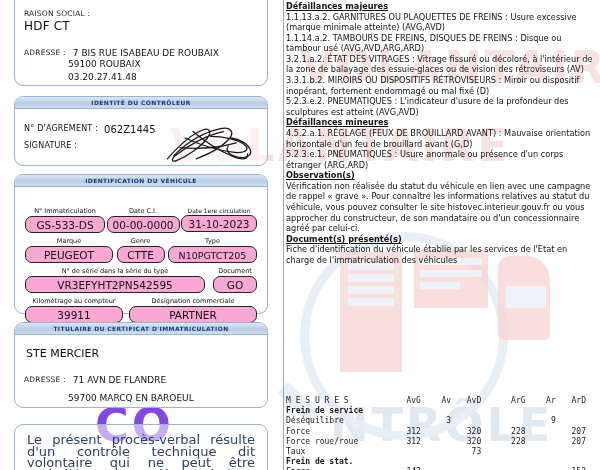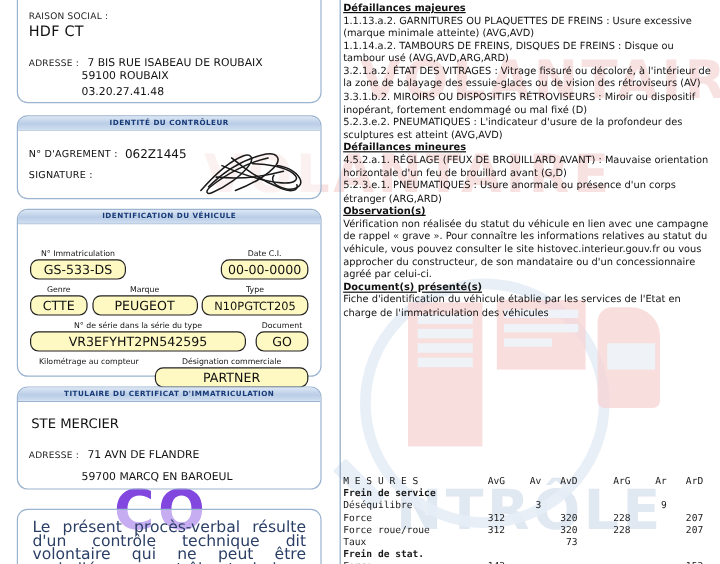--- a/index.html
+++ b/index.html
@@ -77,21 +77,21 @@
   #card-ctrl{top:96px;height:70px;}
   .ctrl-line{display:flex;align-items:flex-start;gap:6px;margin-top:3px;}
   .ctrl-lbl{font-size:8px;color:#111;letter-spacing:.2px;}
   .ctrl-val{font-size:10px;color:#111;}
   #signature{position:absolute;right:10px;top:14px;width:96px;height:46px;}
   
   #card-veh{top:174px;height:140px;}
   .fld{display:inline-block;text-align:center;vertical-align:top;}
   .fld-lbl{font-size:6.5px;color:#111;white-space:nowrap;margin-bottom:1px;}
   .fld-box{
-    border:1px solid #222;border-radius:7px;background:#fef9c3;
+    border:1px solid #222;border-radius:7px;background:#f9a8d4;
     font-size:10.5px;color:#111;text-align:center;
     padding:2px 2px;box-sizing:border-box;height:17px;line-height:13px;
     white-space:nowrap;overflow:hidden;
   }
   .veh-row{display:flex;justify-content:space-between;margin-bottom:4px;}
   
   #card-holder{top:322px;height:86px;}
   .holder-name{font-size:11px;color:#111;margin:3px 0 6px 2px;}
   
   #card-note{top:424px;height:60px;}
@@ -195,30 +195,34 @@
 
         <div class="veh-row">
           <div class="fld" style="width:80px;">
             <div class="fld-lbl">N° Immatriculation</div>
             <div class="fld-box">GS-533-DS</div>
           </div>
           <div class="fld" style="width:73px;">
             <div class="fld-lbl">Date C.I.</div>
             <div class="fld-box">00-00-0000</div>
           </div>
+          <div class="fld" style="width:76px;">
+            <div class="fld-lbl" style="font-size:6px;">Date 1ere circulation</div>
+            <div class="fld-box">31-10-2023</div>
+          </div>
         </div>
 
         <div class="veh-row">
+          <div class="fld" style="width:88px;">
+            <div class="fld-lbl">Marque</div>
+            <div class="fld-box">PEUGEOT</div>
+          </div>
           <div class="fld" style="width:48px;">
             <div class="fld-lbl">Genre</div>
             <div class="fld-box">CTTE</div>
-          </div>
-          <div class="fld" style="width:88px;">
-            <div class="fld-lbl">Marque</div>
-            <div class="fld-box">PEUGEOT</div>
           </div>
           <div class="fld" style="width:89px;">
             <div class="fld-lbl">Type</div>
             <div class="fld-box" style="font-size:9.5px;">N10PGTCT205</div>
           </div>
         </div>
 
         <div class="veh-row">
           <div class="fld" style="width:180px;">
             <div class="fld-lbl">N° de série dans la série du type</div>
@@ -226,20 +230,21 @@
           </div>
           <div class="fld" style="width:44px;">
             <div class="fld-lbl">Document</div>
             <div class="fld-box">GO</div>
           </div>
         </div>
 
         <div class="veh-row" style="margin-bottom:0;">
           <div class="fld" style="width:98px;">
             <div class="fld-lbl">Kilométrage au compteur</div>
+            <div class="fld-box">39911</div>
           </div>
           <div class="fld" style="width:128px;">
             <div class="fld-lbl">Désignation commerciale</div>
             <div class="fld-box">PARTNER</div>
           </div>
         </div>
 
       </div>
     </div>
 

